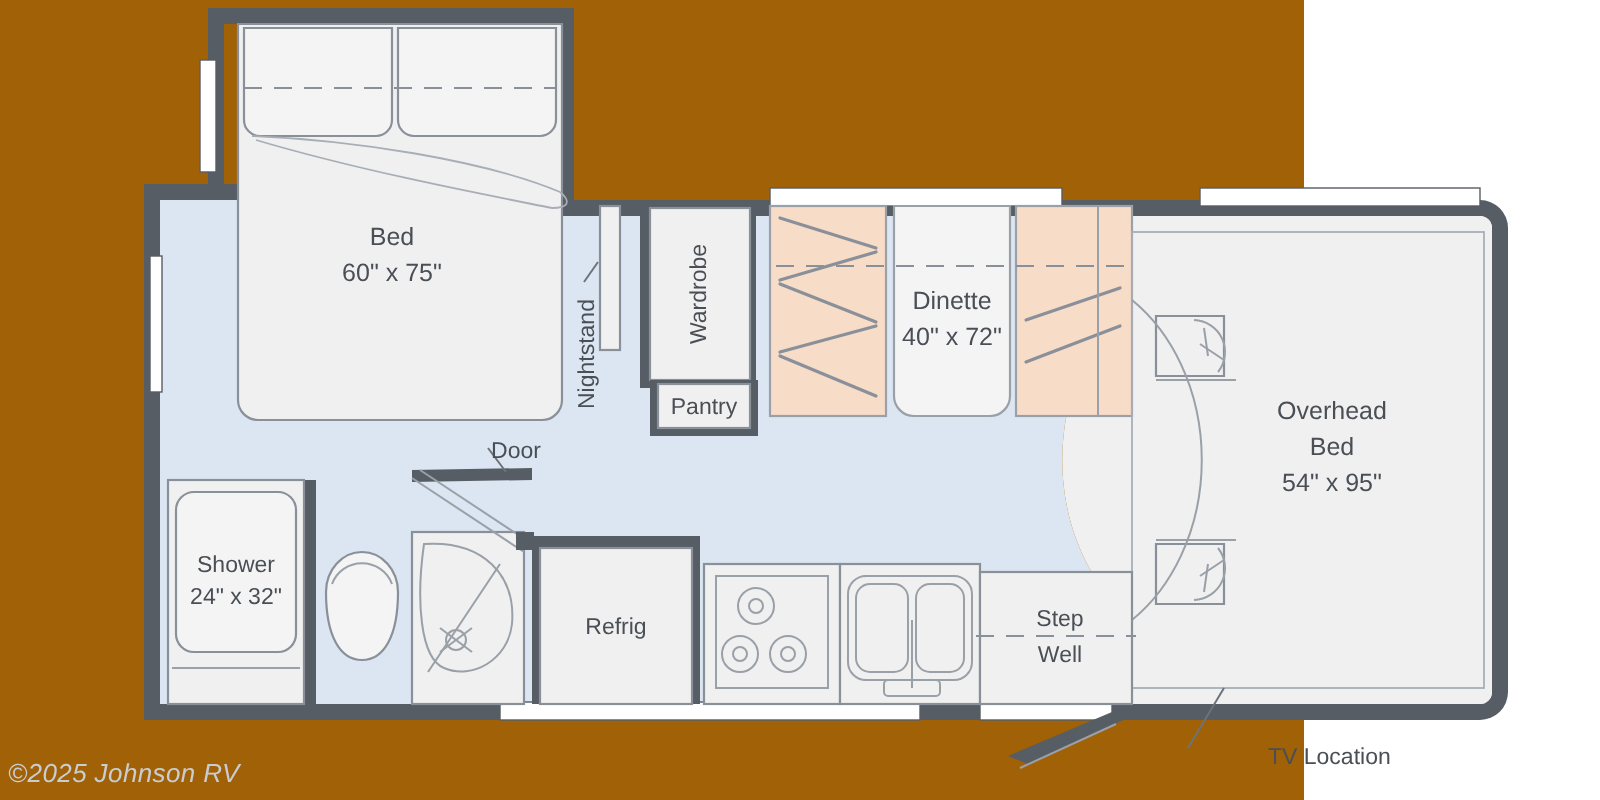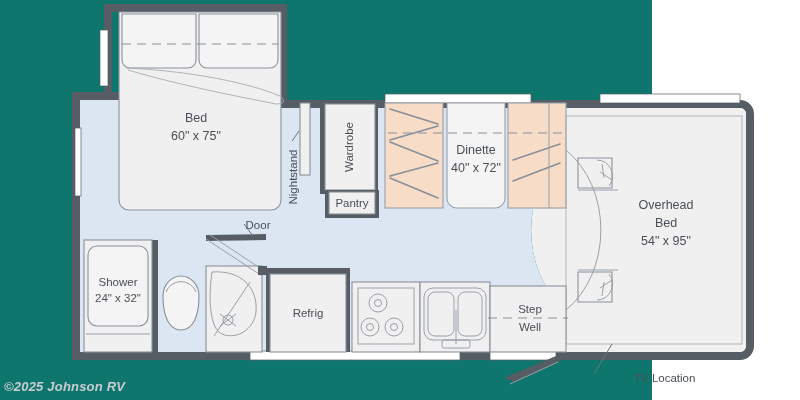--- a/index.html
+++ b/index.html
@@ -10,21 +10,21 @@
   body {
     width: 800px;
     height: 400px;
     font-family: "Liberation Sans", sans-serif;
     overflow: hidden;
   }
   #floorplan-root {
     position: relative;
     width: 652px;
     height: 400px;
-    background: #0f766e;
+    background: #a16207;
   }
   svg.plan {
     display: block;
     width: 800px;
     height: 400px;
   }
   .wall       { fill: #575D64; }
   .window     { fill: #ffffff; stroke: #575D64; stroke-width: 0.7; }
   .floor      { fill: #DCE6F2; }
   .unit       { fill: #F0F0F0; stroke: #8A9099; stroke-width: 1.1; }
@@ -51,21 +51,21 @@
     text-anchor: middle;
     dominant-baseline: middle;
   }
   .copyright {
     position: absolute;
     left: 4px;
     bottom: 6px;
     font-family: "Liberation Sans", sans-serif;
     font-size: 13px;
     font-style: italic;
-    font-weight: bold;
+    font-weight: normal;
     color: #C9CCD1;
     letter-spacing: 0.2px;
     white-space: nowrap;
   }
 </style>
 </head>
 <body>
 
 <div id="floorplan-root">
 

